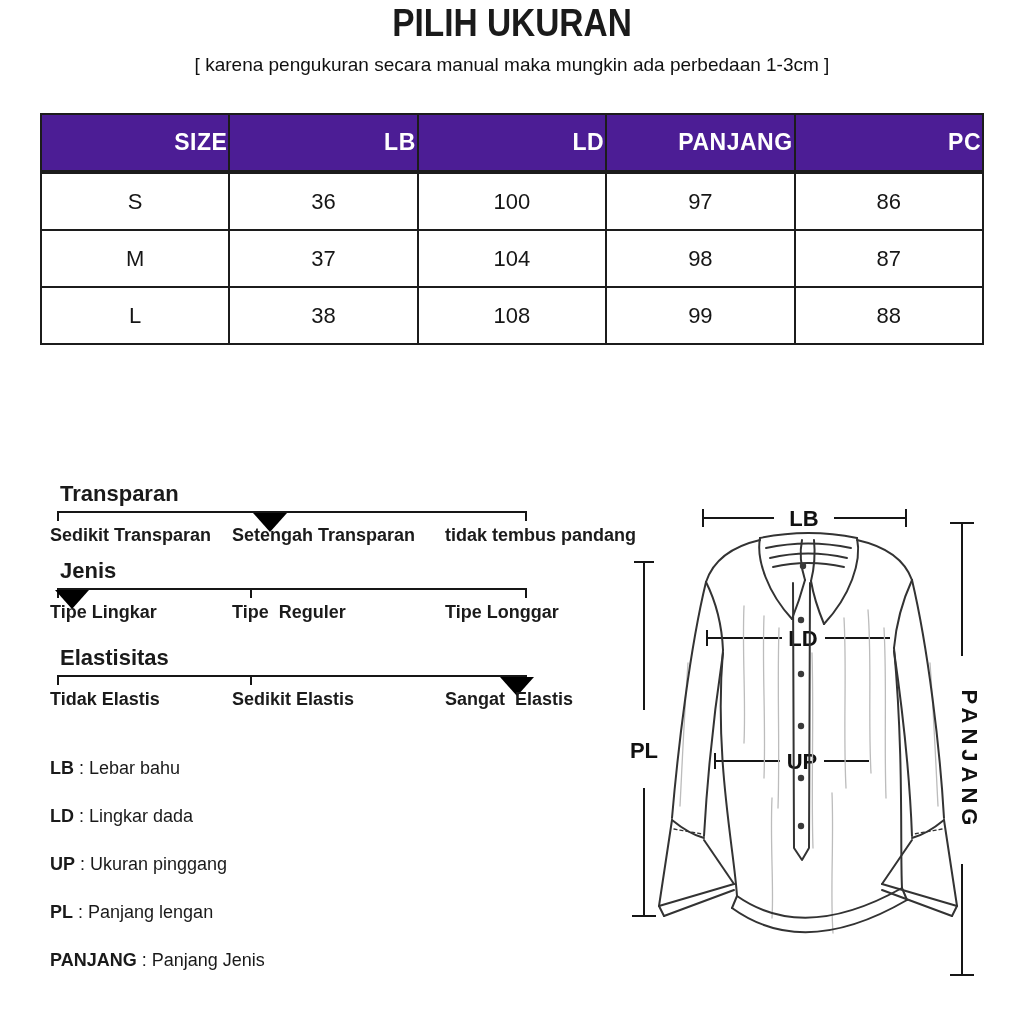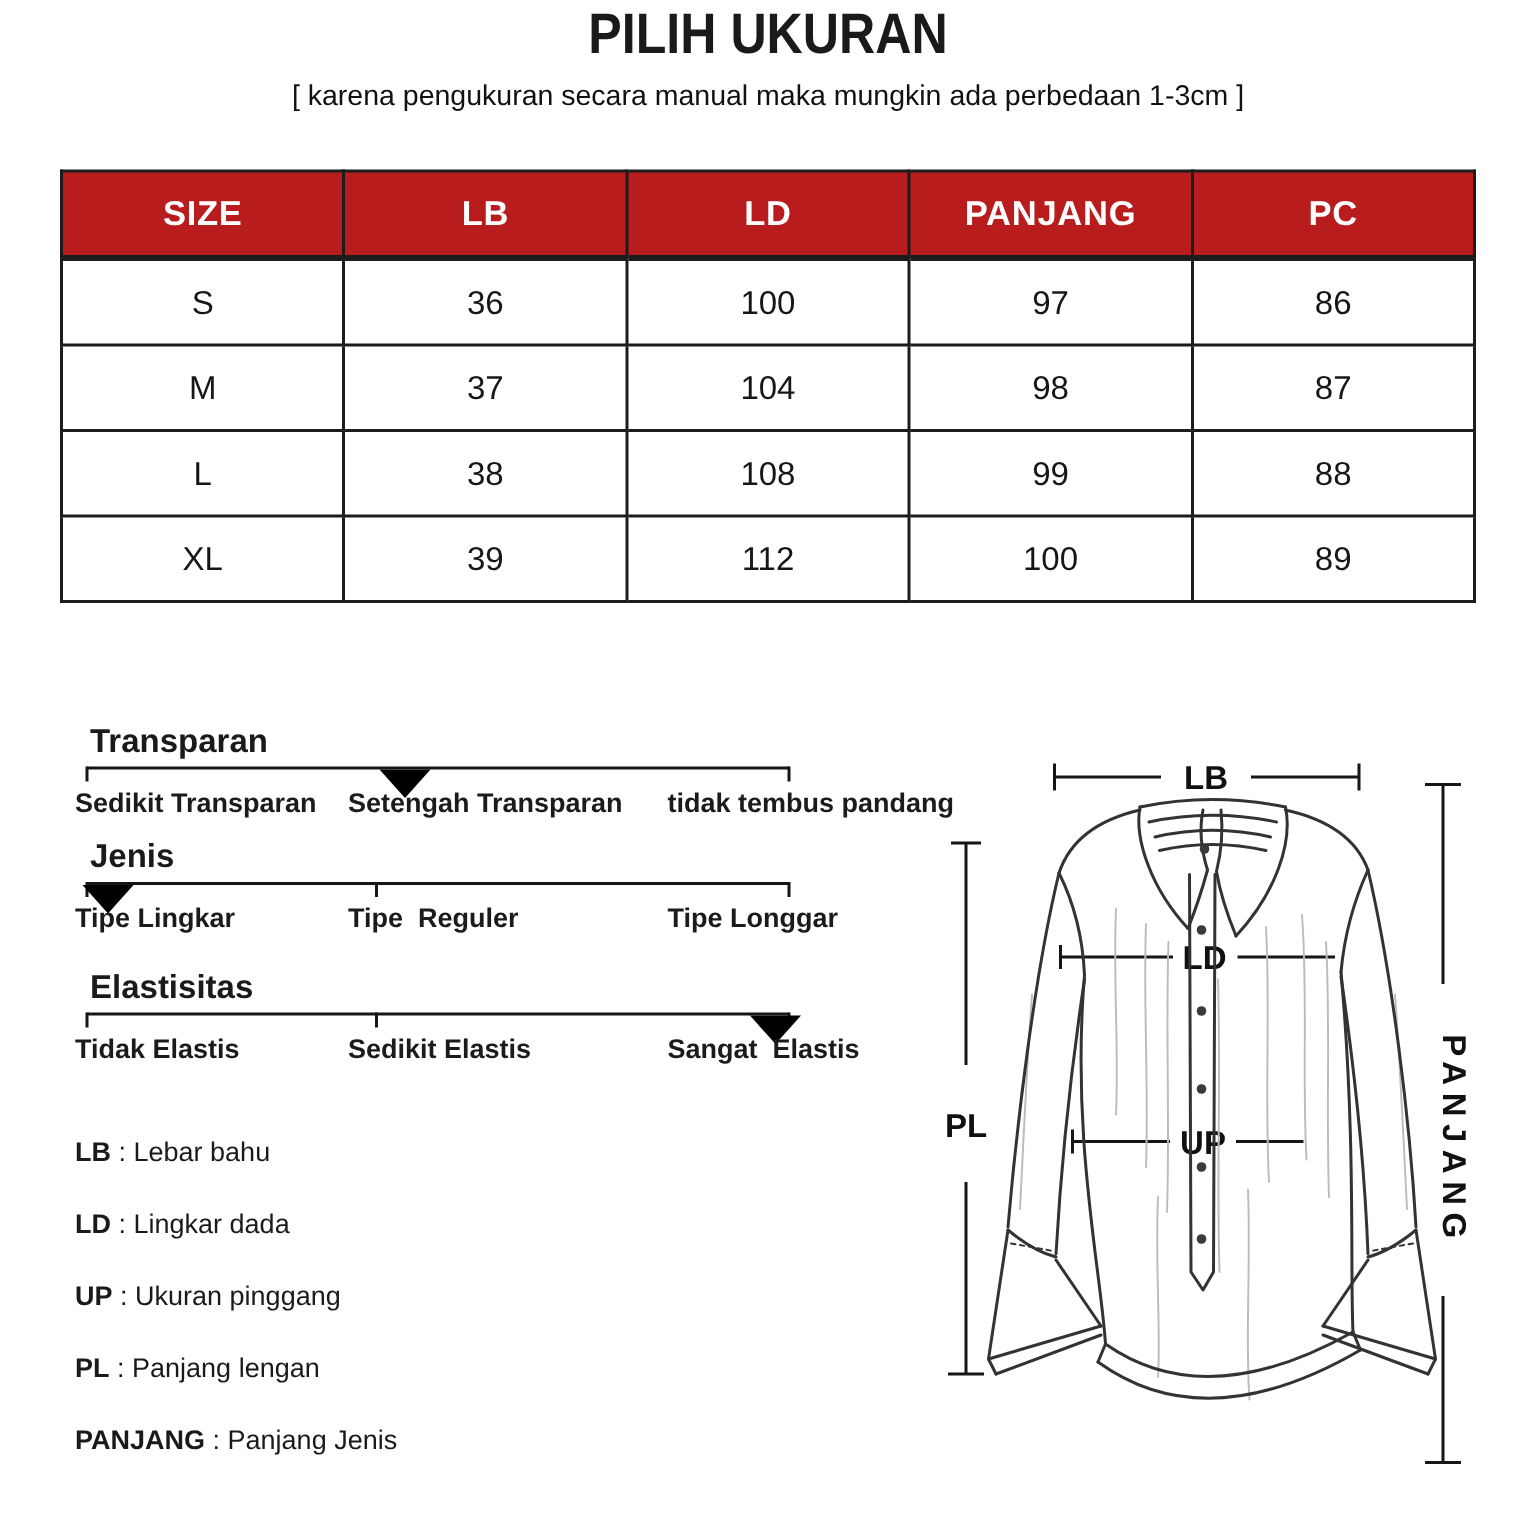--- a/index.html
+++ b/index.html
@@ -17,23 +17,23 @@
     position:absolute;top:54px;left:0;width:100%;text-align:center;
     font-size:19px;font-weight:400;color:#111;
   }
 
   
   table.size-table{
     position:absolute;left:40px;top:113px;width:944px;
     border-collapse:collapse;table-layout:fixed;
   }
   .size-table th{
-    background:#b91c1c;color:#ffffff;font-size:23px;font-weight:700;
+    background:#4c1d95;color:#ffffff;font-size:23px;font-weight:700;
     height:53px;border:2px solid #1c1c1c;border-bottom:4px solid #1c1c1c;
-    text-align:center;letter-spacing:0.5px;
+    text-align:right;letter-spacing:0.5px;
   }
   .size-table td{
     background:#ffffff;color:#161616;font-size:22px;font-weight:400;
     height:53px;border:2px solid #1c1c1c;text-align:center;
   }
 
   
   .scale{position:absolute;left:0;width:640px;height:75px;}
   .scale-0{top:481px;}
   .scale-1{top:558px;}
@@ -101,27 +101,20 @@
       <td>98</td>
       <td>87</td>
     </tr>
     <tr>
       <td>L</td>
       <td>38</td>
       <td>108</td>
       <td>99</td>
       <td>88</td>
     </tr>
-    <tr>
-      <td>XL</td>
-      <td>39</td>
-      <td>112</td>
-      <td>100</td>
-      <td>89</td>
-    </tr>
   </tbody>
 </table>
 
 <div class="scale scale-0">
   <div class="scale-title">Transparan</div>
   <div class="scale-line">
     <span class="tick t-left"></span>
 
     <span class="tick t-right"></span>
   </div>

